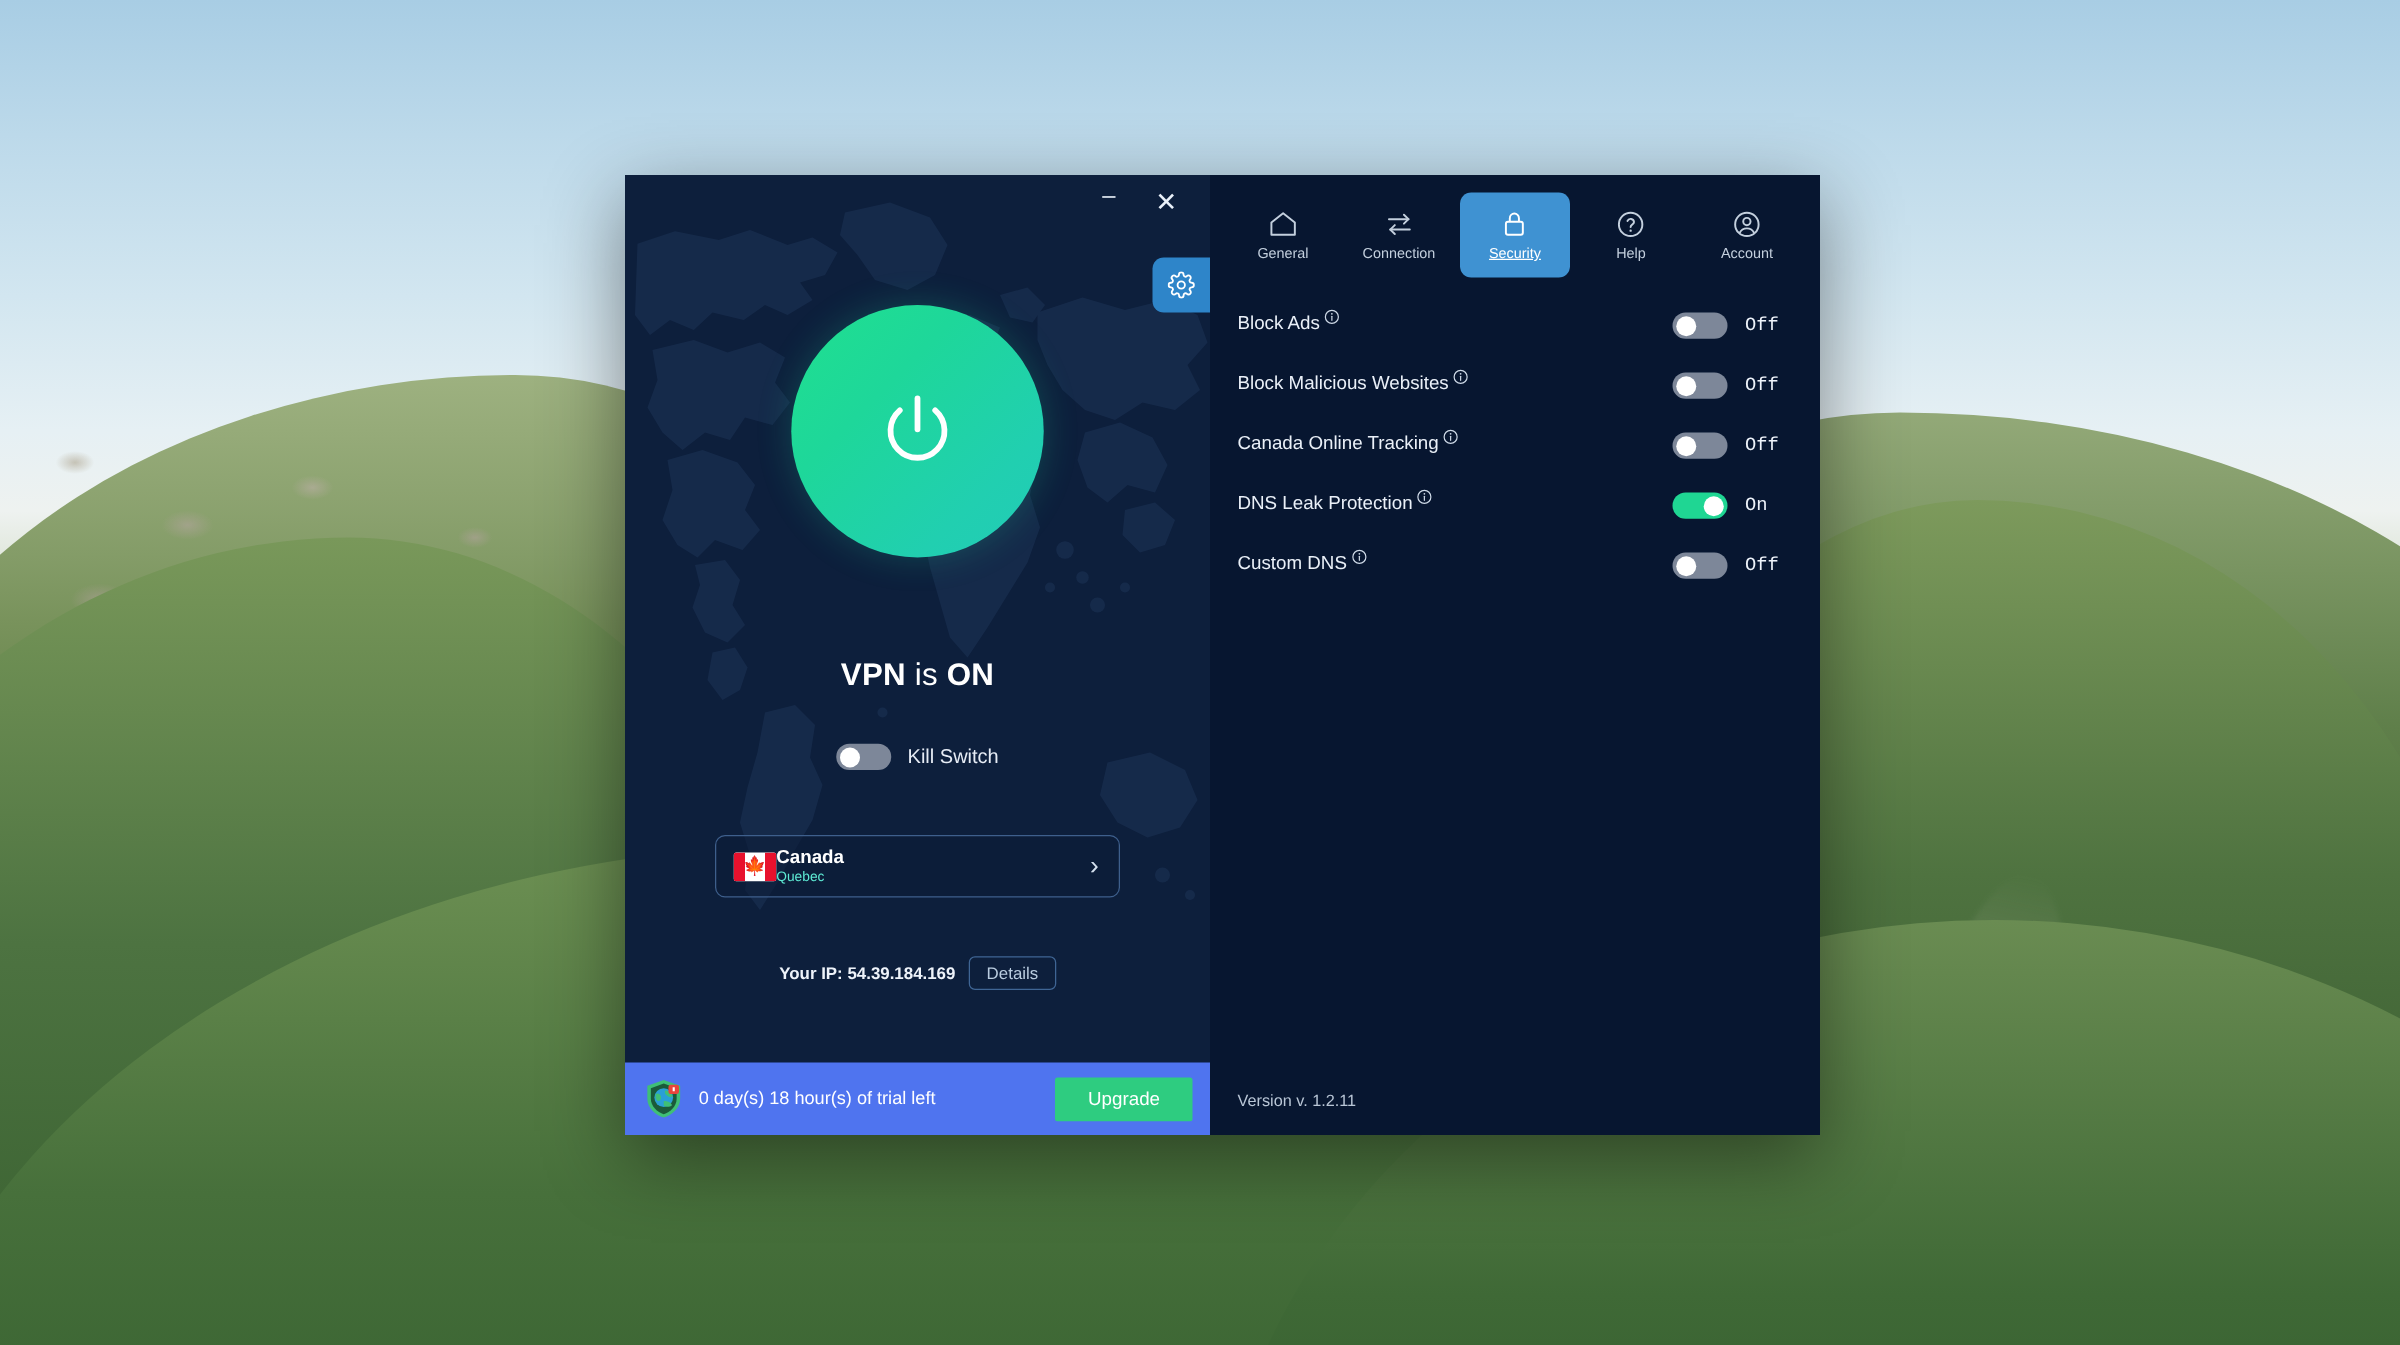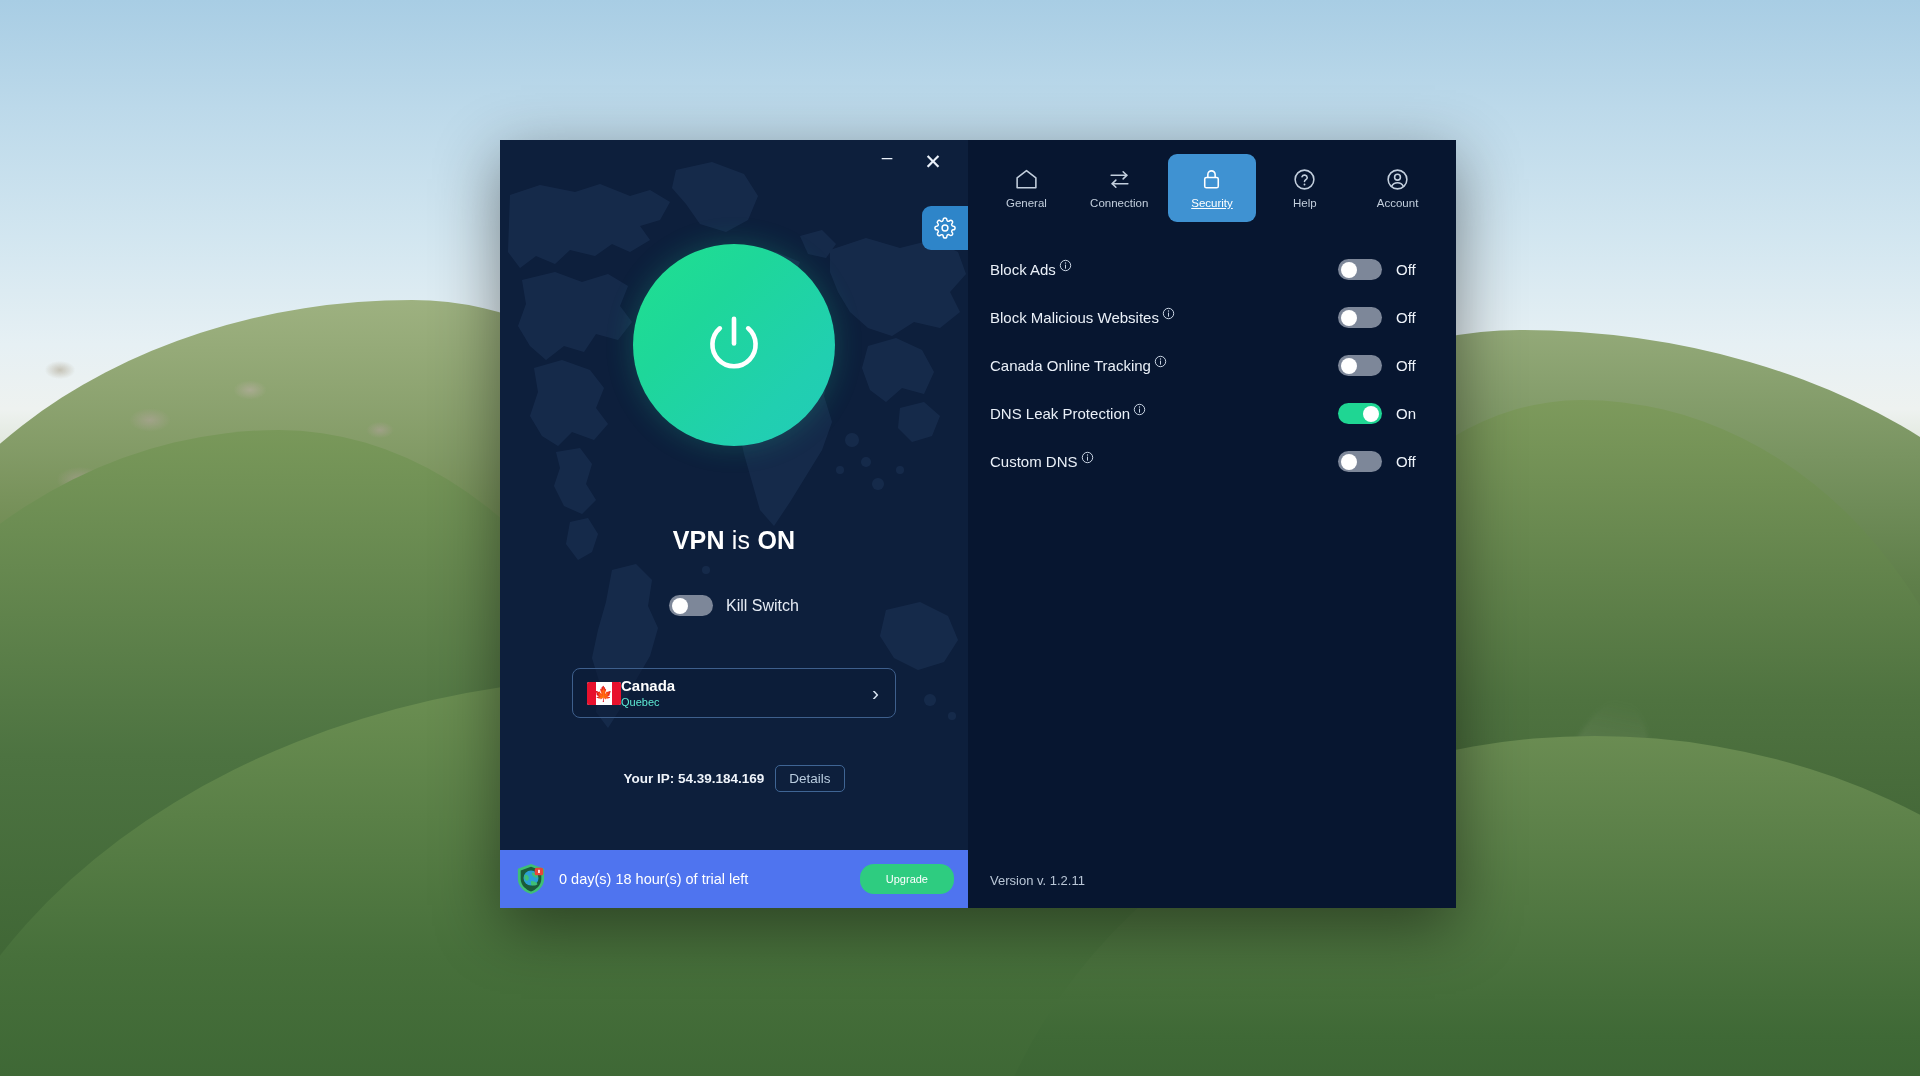--- a/index.html
+++ b/index.html
@@ -308,22 +308,22 @@
   .shield-ico { width: 30px; height: 32px; flex: none; }
   .trial-text {
     font-size: 14.5px;
     color: #ffffff;
     flex: 1;
   }
   .upgrade-btn {
     background: #2ecc80;
     color: #ffffff;
     border: none;
-    border-radius: 14px;
-    font-size: 11px;
+    border-radius: 2px;
+    font-size: 15px;
     padding: 9px 26px;
     cursor: pointer;
     font-family: "Liberation Sans", sans-serif;
   }
 
   
   .right-panel {
     flex: 1;
     background: #071630;
     display: flex;
@@ -352,21 +352,21 @@
     font-size: 11.5px;
     color: #c3cfdd;
   }
   .nav-tab.active .nav-label { color: #ffffff; text-decoration: underline; }
 
   .settings-list {
     padding: 28px 22px 0 22px;
   }
   .setting-row {
     display: flex;
-    align-items: center;
+    align-items: flex-start;
     height: 39px;
     margin-bottom: 9px;
     gap: 45px;
   }
   .setting-label {
     font-size: 15px;
     color: #eaf0f8;
     flex: 1;
     display: flex;
     align-items: flex-start;
@@ -374,20 +374,21 @@
   }
   .info-ico {
     display: inline-block;
     margin-top: -3px;
   }
   .setting-toggle-wrap {
     display: flex;
     align-items: center;
     gap: 14px;
     width: 96px;
+    font-family: Liberation Mono, monospace;
   }
   .state-label {
     font-size: 15px;
     color: #eef3fa;
   }
 
   .version-text {
     position: absolute;
     left: 22px;
     bottom: 20px;

